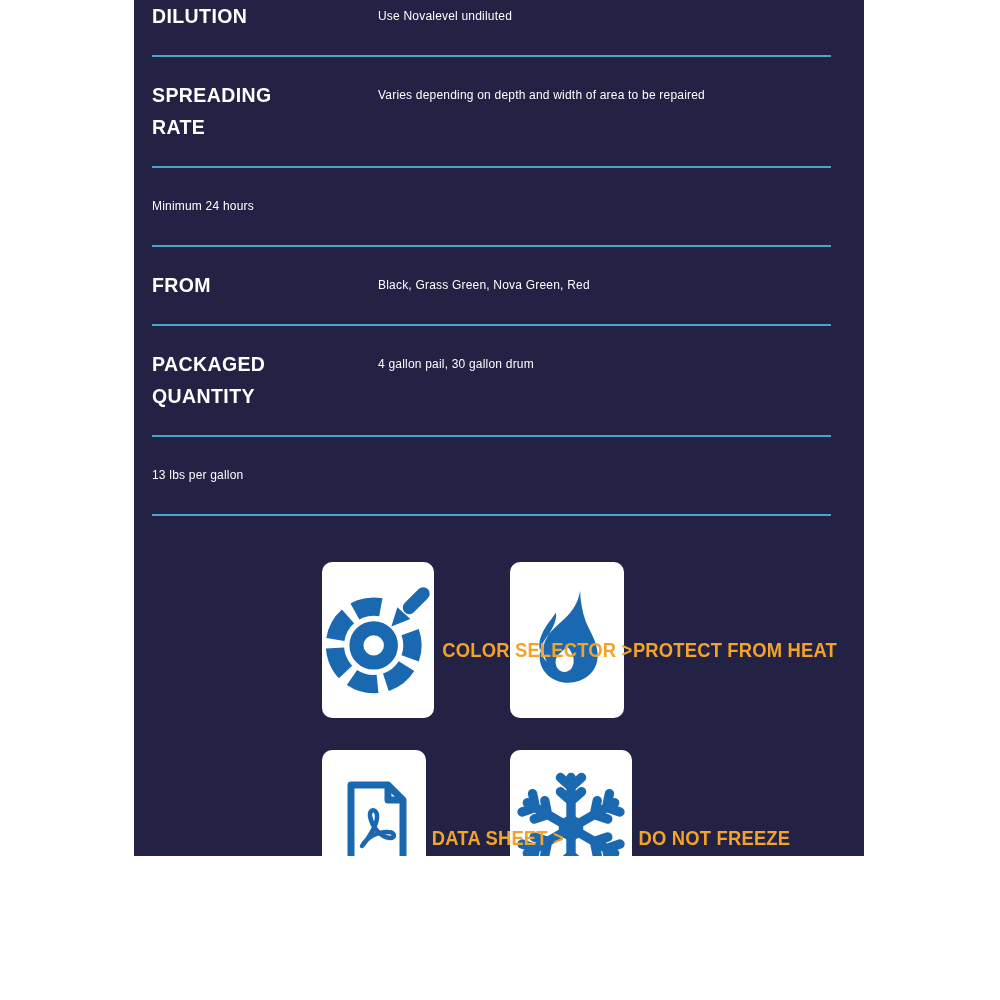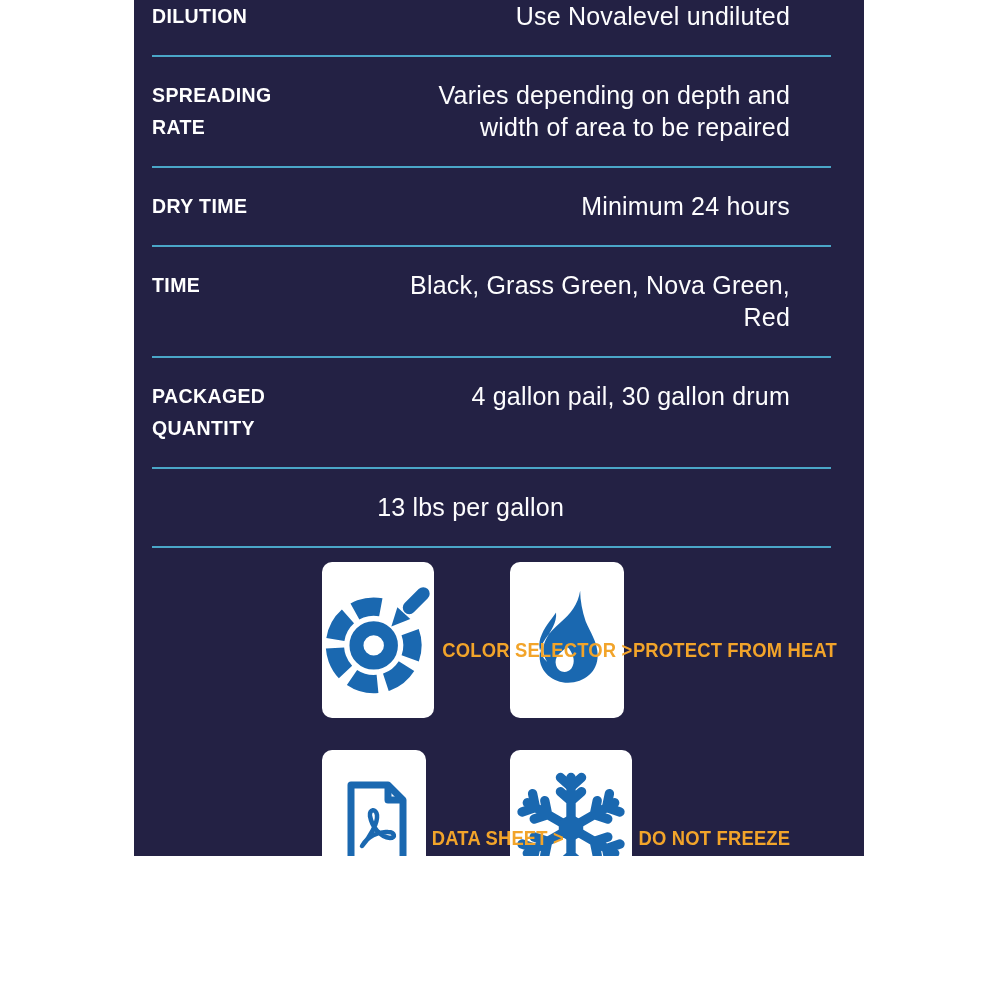--- a/index.html
+++ b/index.html
@@ -26,21 +26,21 @@
     padding:22px 0 23px;border-bottom:2px solid var(--divider-teal);
   }
   .spec-row.first{padding-top:0;}
   .spec-label{
     width:172px;margin-right:54px;flex:none;
     color:#ffffff;font-weight:bold;font-size:19.5px;line-height:32px;
     letter-spacing:0.4px;
   }
   .spec-value{
     flex:1;max-width:412px;
-    color:var(--text-white);font-size:25px;line-height:32px;letter-spacing:0.2px;text-align:right;
+    color:var(--text-white);font-size:12px;line-height:32px;letter-spacing:0.2px;
   }
   
   .icon-grid{
     position:absolute;left:188px;top:562px;
     display:grid;grid-template-columns:157px 157px;column-gap:31px;row-gap:32px;
   }
   .icon-item{display:flex;align-items:center;}
   .icon-card{
     width:156px;height:156px;background:var(--card-white);border-radius:10px;
     display:flex;align-items:center;justify-content:center;cursor:pointer;
@@ -67,25 +67,24 @@
     <div class="spec-table">
       <div class="spec-row first">
         <div class="spec-label">DILUTION</div>
         <div class="spec-value">Use Novalevel undiluted</div>
       </div>
       <div class="spec-row">
         <div class="spec-label">SPREADING RATE</div>
         <div class="spec-value">Varies depending on depth and width of area to be repaired</div>
       </div>
       <div class="spec-row">
-        <div class="spec-label">DRY TIME</div>
         <div class="spec-value">Minimum 24 hours</div>
       </div>
       <div class="spec-row">
-        <div class="spec-label">TIME</div>
+        <div class="spec-label">FROM</div>
         <div class="spec-value">Black, Grass Green, Nova Green, Red</div>
       </div>
       <div class="spec-row">
         <div class="spec-label">PACKAGED QUANTITY</div>
         <div class="spec-value">4 gallon pail, 30 gallon drum</div>
       </div>
       <div class="spec-row">
         <div class="spec-value">13 lbs per gallon</div>
       </div>
     </div>

